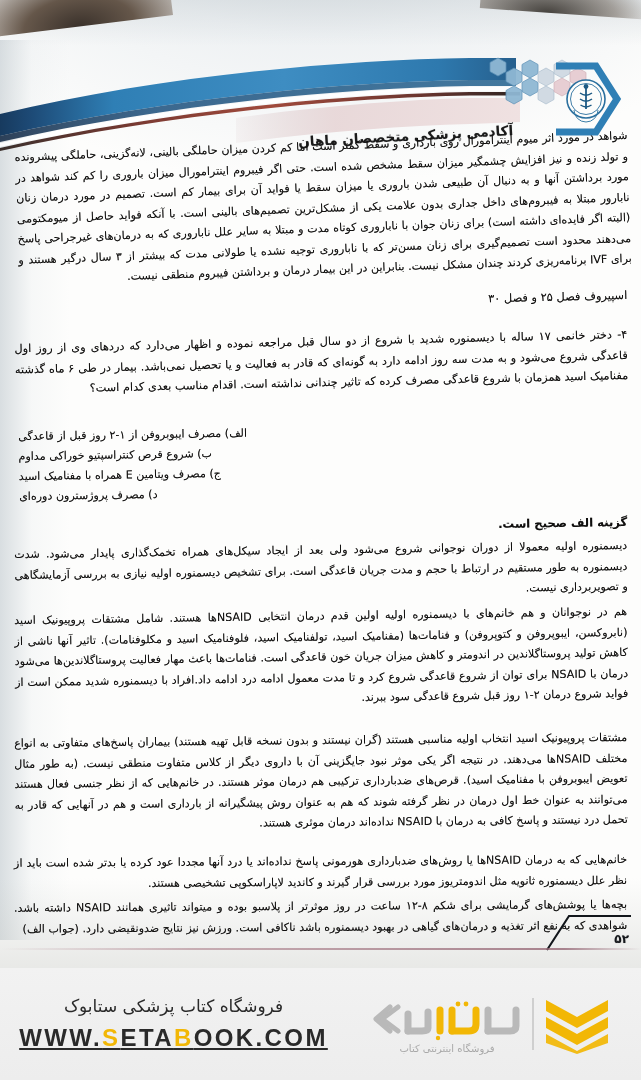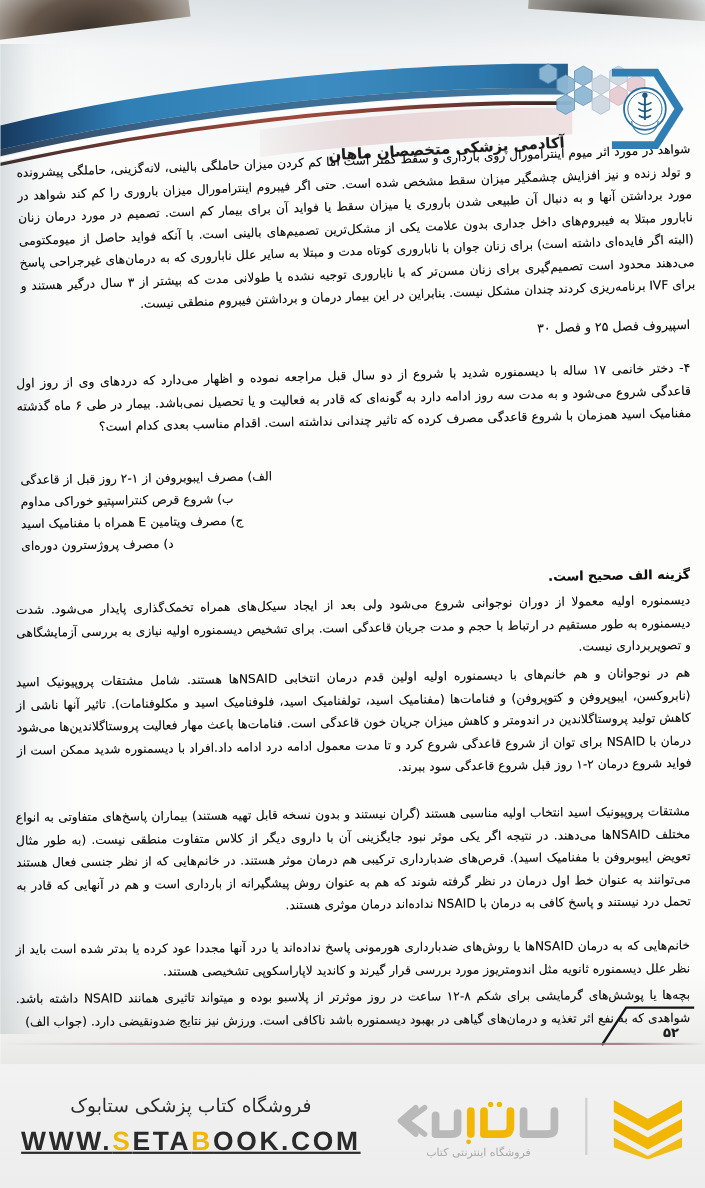--- a/index.html
+++ b/index.html
@@ -83,21 +83,21 @@
   }
   .opts{left:14px;width:613px;text-align:left;}
   .opts div{padding-left:4px;}
   .ansline{font-weight:bold;font-size:11.6px;}
 
   
   #pagenum-wrap{
     position:absolute;right:10px;bottom:16px;width:96px;height:40px;
   }
   #pagenum{
-    position:absolute;right:14px;bottom:6px;
+    position:absolute;right:2px;bottom:6px;
     font-size:12px;font-weight:bold;color:#15181c;
     text-shadow:0 0 1px rgba(0,0,0,.3);
   }
   .pn-rule{
     position:absolute;right:0;bottom:18px;width:640px;height:2px;
     background:linear-gradient(90deg,rgba(160,120,130,0) 0%,rgba(168,120,132,.55) 30%,rgba(150,104,118,.8) 88%,rgba(150,104,118,0) 100%);
   }
 
   
   #footer{
@@ -108,21 +108,21 @@
   .f-left{width:300px;display:flex;align-items:center;justify-content:center;padding-top:4px;}
   .f-right{flex:1;display:flex;flex-direction:column;align-items:center;justify-content:center;gap:8px;padding-left:6px;}
   .f-fa{
     font-size:17px;color:#2a2a2a;font-weight:normal;letter-spacing:.2px;
   }
   .f-url{
     font-family:"Liberation Sans","DejaVu Sans",sans-serif;
     font-size:24px;font-weight:bold;color:#2a2a2a;letter-spacing:2.4px;text-decoration:underline;
   }
   .f-url .hl{color:#f2b705;}
-  .logo-wrap{display:flex;align-items:flex-start;gap:22px;}
+  .logo-wrap{display:flex;align-items:flex-start;gap:10px;}
   .logo-chev{display:block;}
   .logo-div{width:2px;height:52px;background:#cfcfcf;}
   .logo-txt{display:flex;flex-direction:column;align-items:center;}
   .logo-sub{
     font-size:10px;color:#a8a8a8;margin-top:1px;letter-spacing:.3px;
   }
 </style>
 </head>
 <body>
 

